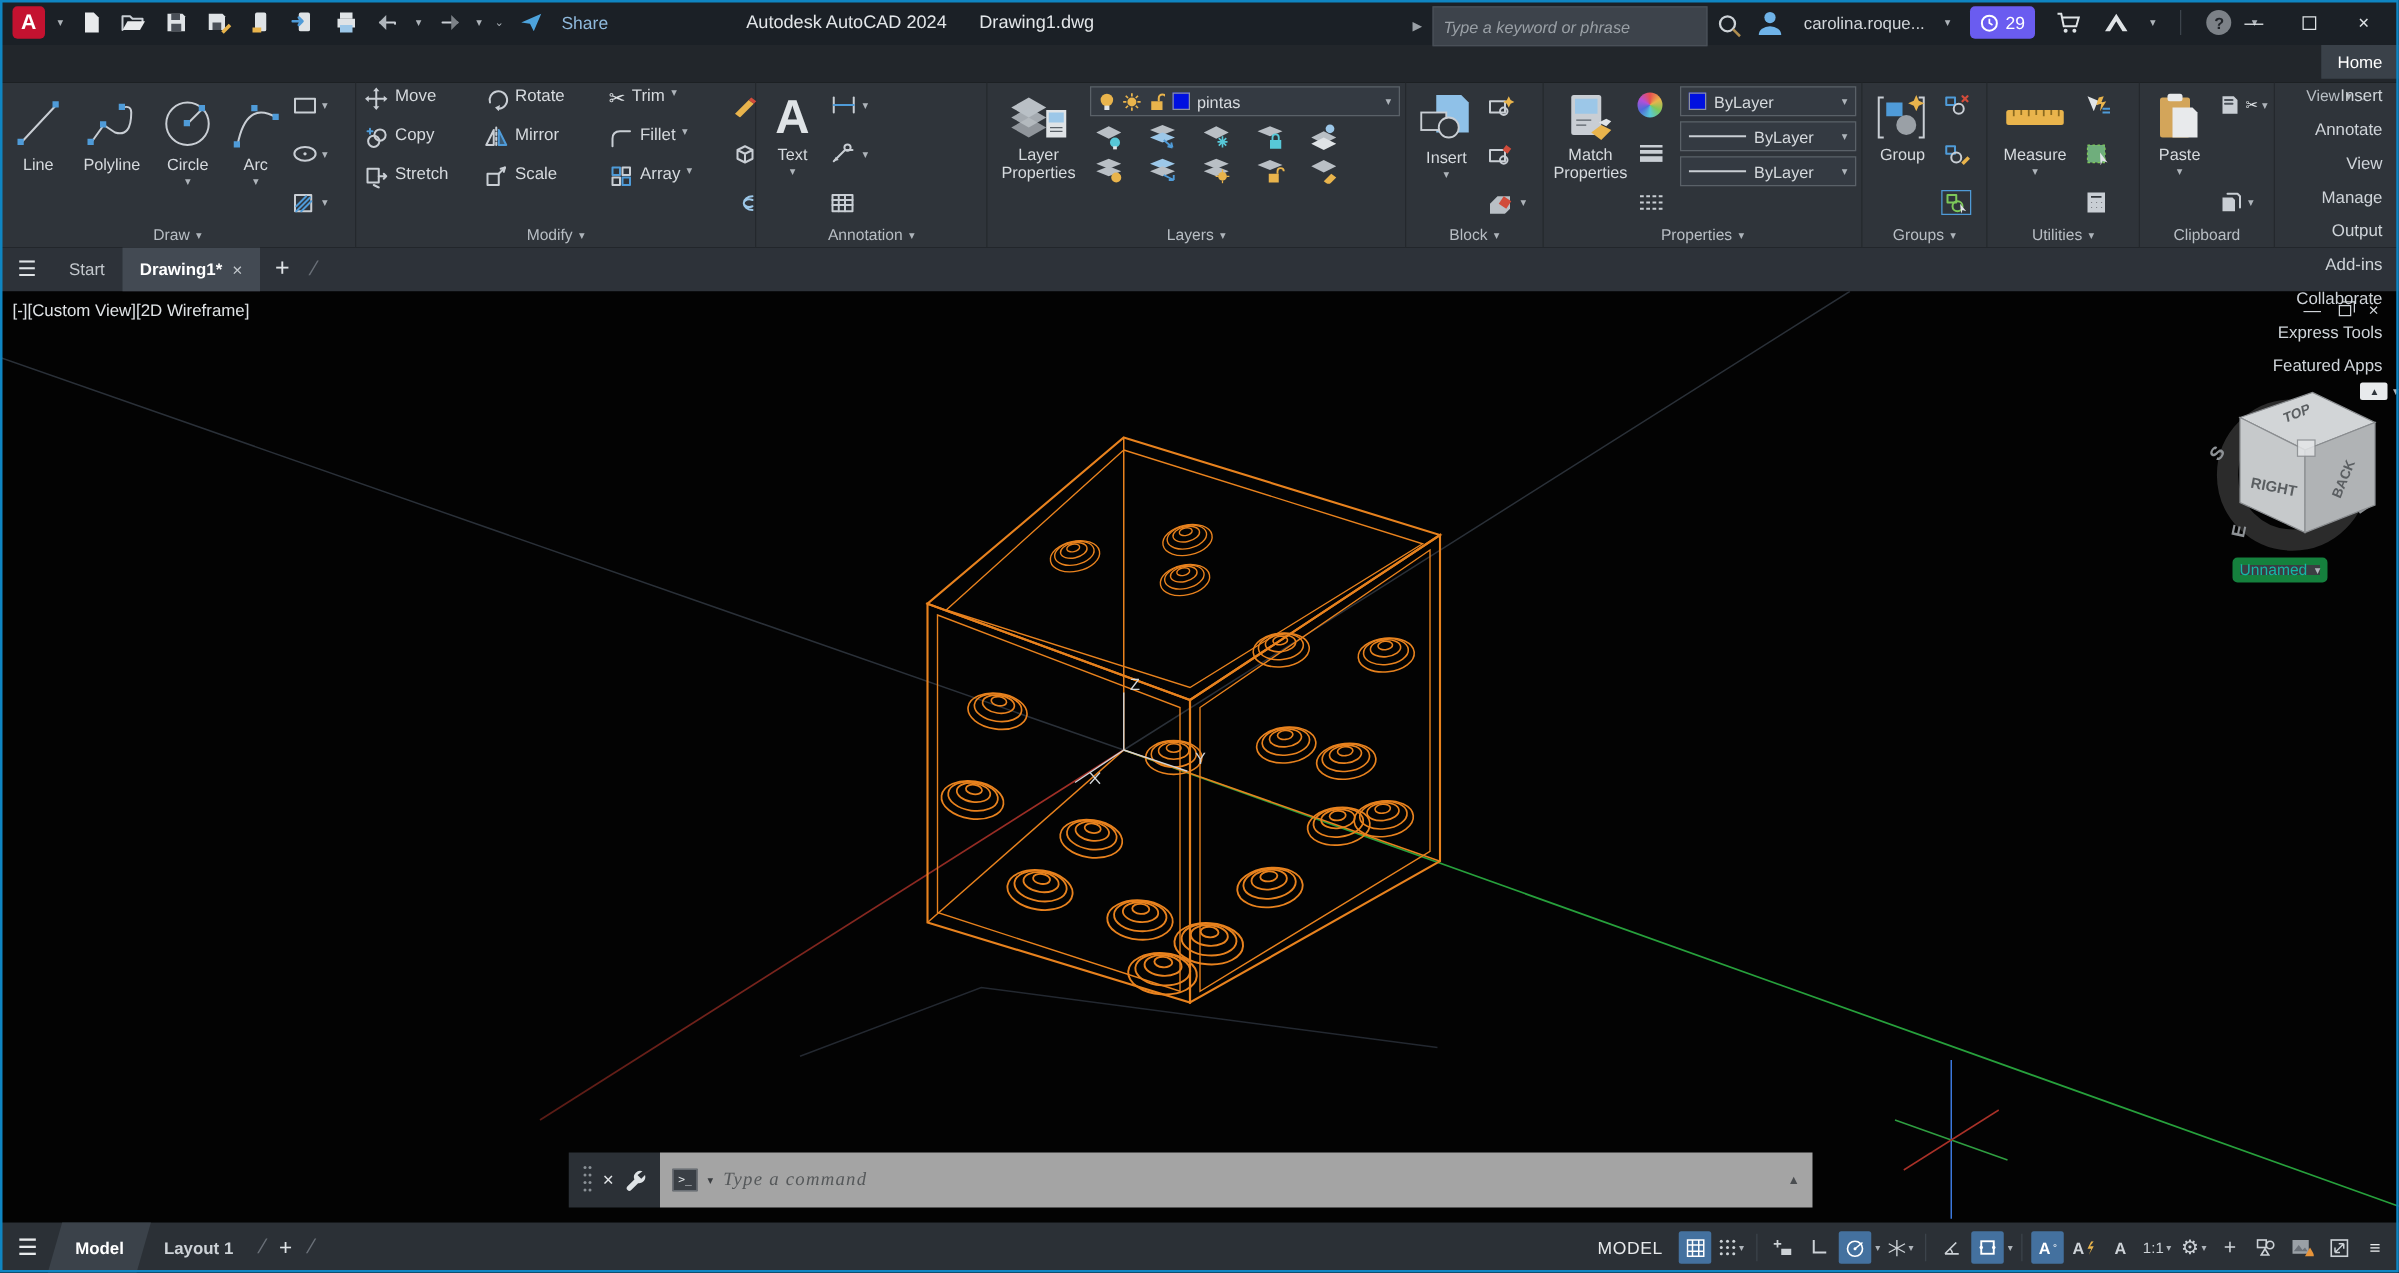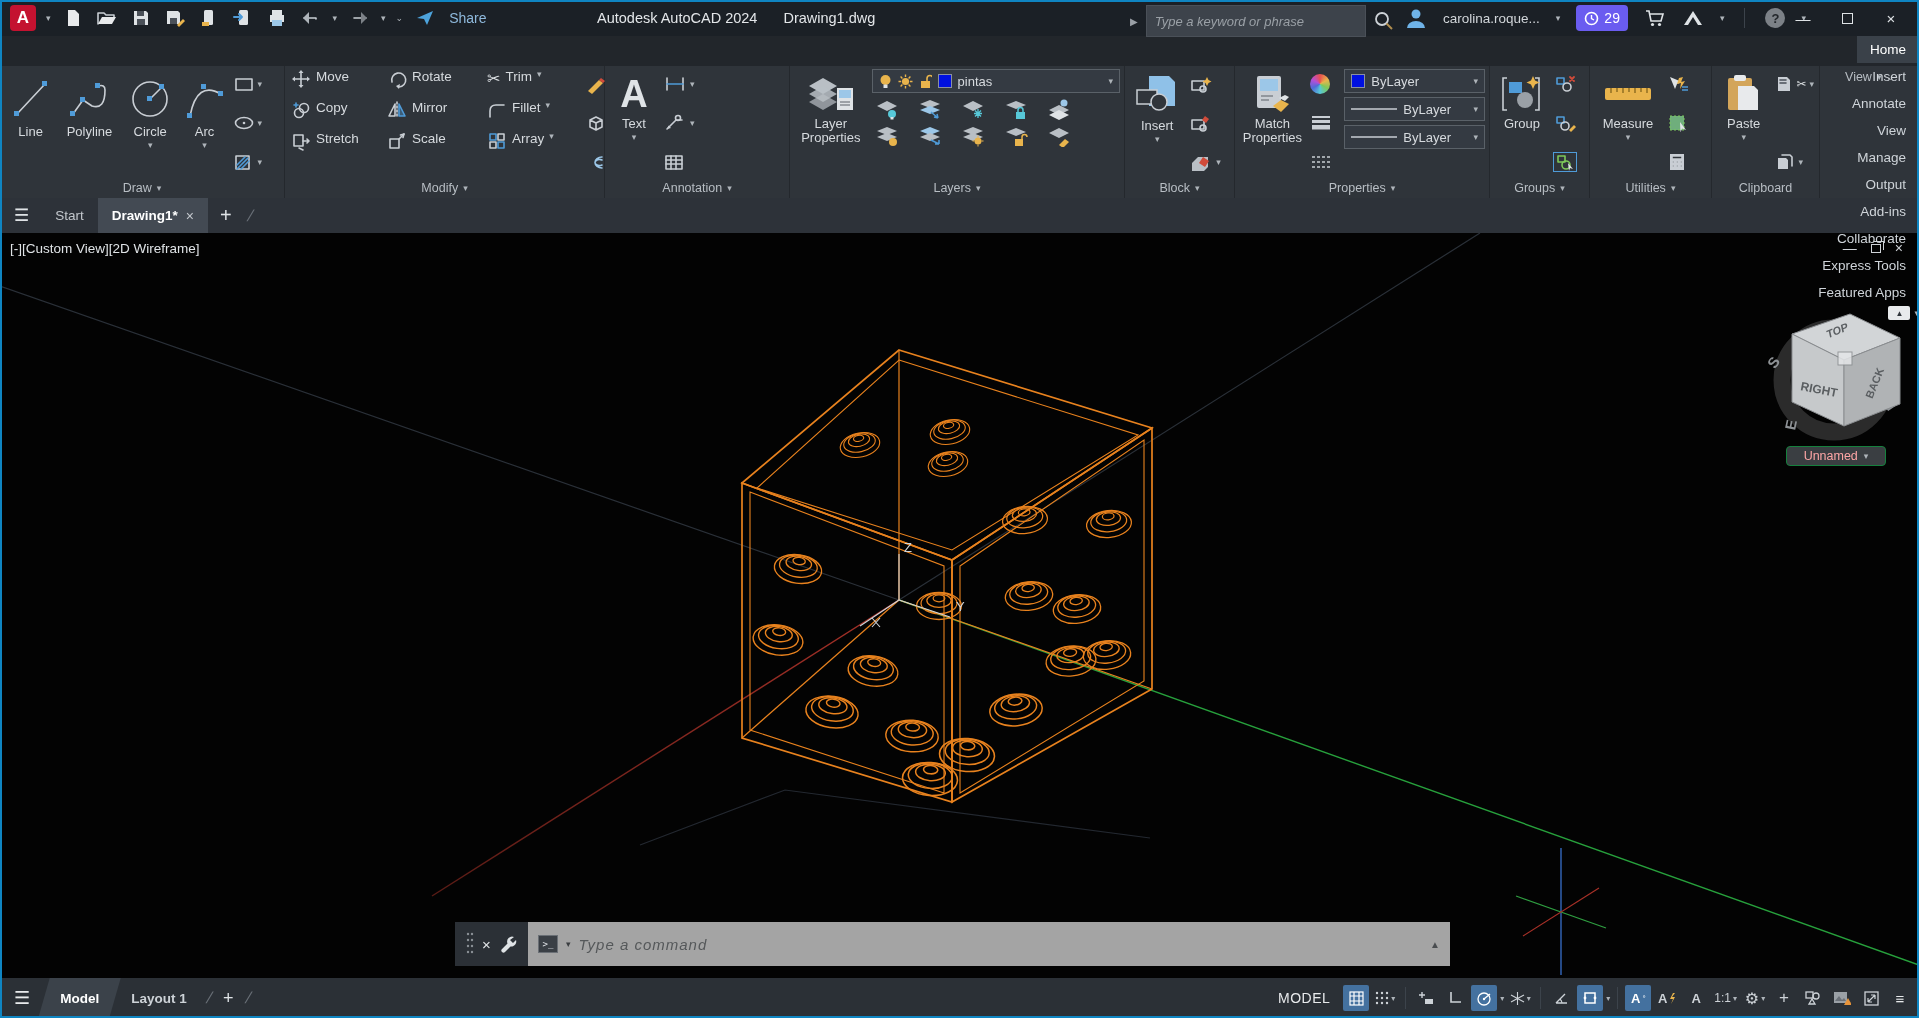--- a/index.html
+++ b/index.html
@@ -64,28 +64,28 @@
   .slash { color:#6a7078; font-size:16px; transform:skewX(-18deg); margin:0 4px; }
   
   #viewport { position:absolute; left:0; top:233px; width:1919px; height:745px; background:#030303; z-index:1; }
   #vp-label { position:absolute; left:10px; top:241px; color:#dfe3e6; font-size:13.5px; z-index:10; }
   #vp-controls { position:absolute; right:16px; top:240px; display:flex; gap:14px; z-index:10; color:#cfd3d8; align-items:center; }
   .vpc { font-size:14px; }
   .restore { width:10px; height:9px; border:1.3px solid #cfd3d8; position:relative; }
   .restore::before { content:""; position:absolute; left:2px; top:-4px; width:9px; height:8px; border:1.3px solid #cfd3d8; border-bottom:none; border-left:none; }
   
   #viewcube { position:absolute; left:1752px; top:298px; width:165px; height:180px; z-index:11; }
-  #named-view { position:absolute; left:34px; top:148px; width:100px; height:20px; background:#3a3e42;
-    border:1px solid #15803d; border-radius:4px; color:#fca5a5; font-size:12.5px; display:flex;
+  #named-view { position:absolute; left:34px; top:148px; width:76px; height:20px; background:#3a3e42;
+    border:6px solid #15803d; border-radius:4px; color:#14b8a6; font-size:12.5px; display:flex;
     align-items:center; justify-content:center; gap:6px; }
   
   #cmd-dock { position:absolute; left:455px; top:922px; width:995px; height:44px; display:flex; z-index:20; }
   #cmd-grip { width:73px; background:#2b3036; display:flex; align-items:center; justify-content:center; gap:8px; }
   #cmd-bar { flex:1; background:rgba(176,176,176,0.93); display:flex; align-items:center; padding:0 10px; gap:8px; }
-  #cmd-input { flex:1; background:transparent; border:none; outline:none; font-family:Liberation Sans, sans-serif;
+  #cmd-input { flex:1; background:transparent; border:none; outline:none; font-family:Liberation Serif, serif;
     font-style:italic; font-size:15px; letter-spacing:1px; color:#000000; }
   #cmd-input::placeholder { color:#55585a; font-style:italic; }
   .cmd-ico { width:20px; height:18px; background:#3a3f45; border:1px solid #6a6f75; color:#dfe3e6;
     font-size:9px; display:flex; align-items:center; justify-content:center; font-family:"DejaVu Sans Mono",monospace; }
   .cmd-x { color:#e3e6e9; font-size:15px; }
   
   #statusbar { position:absolute; left:0; bottom:0; width:1919px; height:40px; background:#2b3036;
     display:flex; align-items:center; z-index:40; color:#cdd2d7; }
   .stab { height:40px; display:flex; align-items:center; padding:0 16px; font-size:13.5px; position:relative;font-weight:bold; }
   .stab.active { font-weight:bold; color:#fff; }

